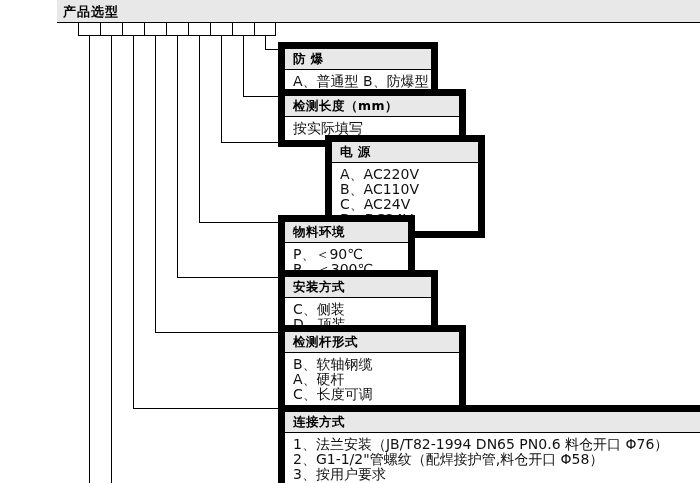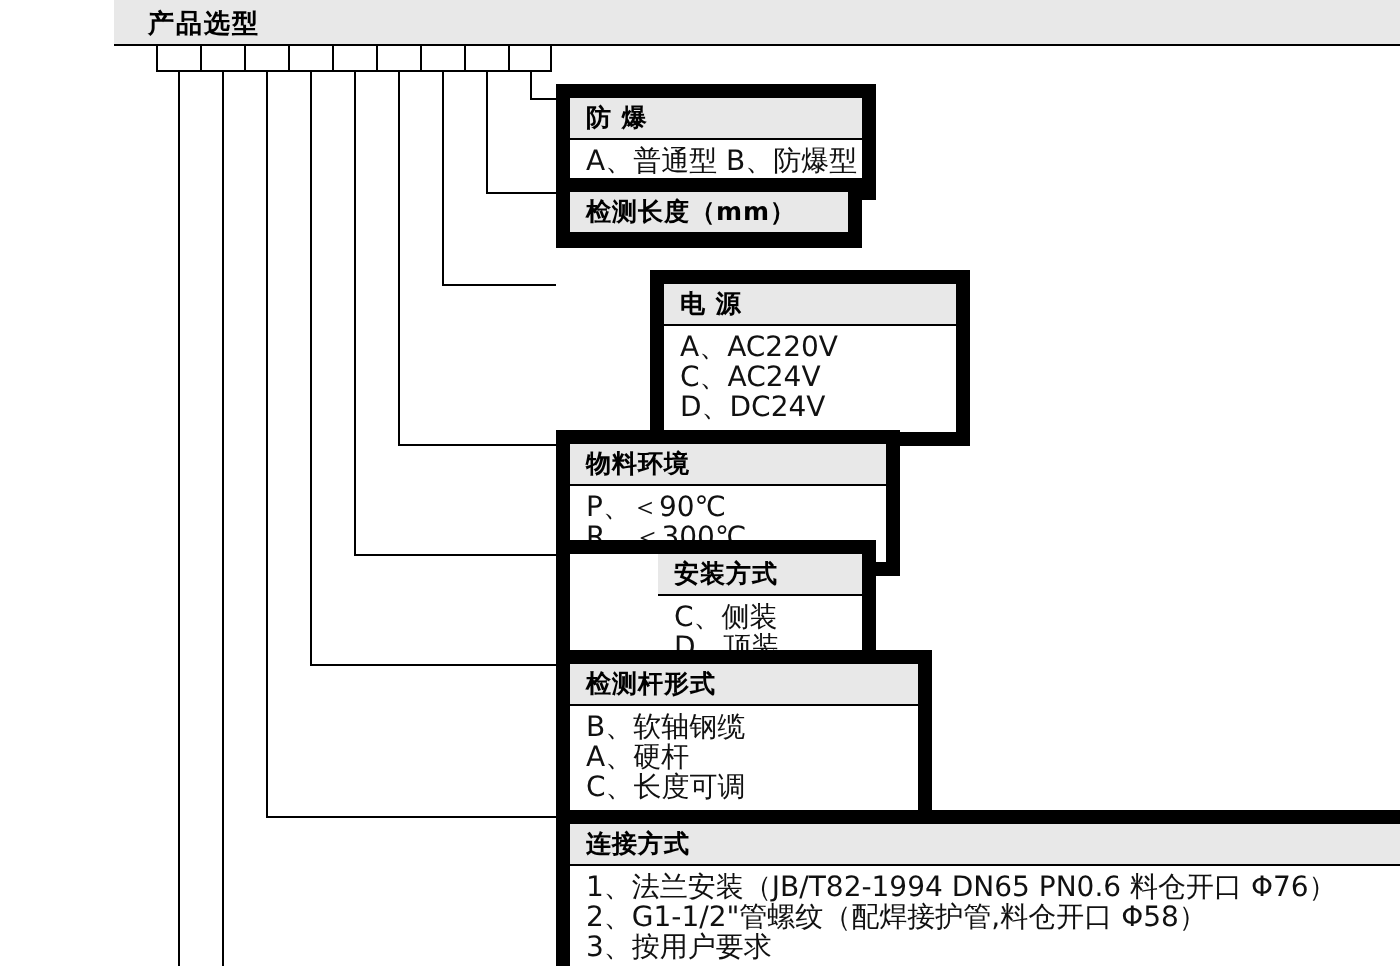--- a/index.html
+++ b/index.html
@@ -27,21 +27,20 @@
     border-bottom: 1px solid #000;
   }
   #title-text {
     position: absolute;
     left: 63px;
     top: 3px;
     font-size: 13px;
     font-weight: bold;
     letter-spacing: 1px;
     color: #000;
-    margin-left: 11px;
   }
 
   
   .code-row {
     position: absolute;
     top: 22px;
     left: 78px;
     height: 14px;
     display: flex;
   }
@@ -138,42 +137,46 @@
 <div class="vline" style="left:111px; top:36px; height:447px;"></div>
 <div class="vline" style="left:89px; top:36px; height:447px;"></div>
 
 <div class="block" style="left:278px; top:42px; width:160px;">
   <div class="block-head">防      爆</div>
   <div class="block-body">
     <div>A、普通型   B、防爆型</div>
   </div>
 </div>
 
-<div class="block" style="left:278px; top:89px; width:153px;">
+<div class="block" style="left:278px; top:89px; width:188px;">
   <div class="block-head">检测长度（mm）</div>
+  <div class="block-body">
+    <div>按实际填写</div>
+  </div>
 </div>
 
 <div class="block" style="left:278px; top:135px; width:160px;margin-left:47px;">
   <div class="block-head">电      源</div>
   <div class="block-body">
     <div>A、AC220V</div>
+    <div>B、AC110V</div>
     <div>C、AC24V</div>
     <div>D、DC24V</div>
   </div>
 </div>
 
-<div class="block" style="left:278px; top:215px; width:172px;">
+<div class="block" style="left:278px; top:215px; width:137px;">
   <div class="block-head">物料环境</div>
   <div class="block-body">
     <div>P、＜90℃</div>
     <div>R、＜300℃</div>
   </div>
 </div>
 
-<div class="block" style="left:278px; top:270px; width:160px;padding-left:44px;">
+<div class="block" style="left:278px; top:270px; width:160px;">
   <div class="block-head">安装方式</div>
   <div class="block-body">
     <div>C、侧装</div>
     <div>D、顶装</div>
   </div>
 </div>
 
 <div class="block" style="left:278px; top:325px; width:188px;">
   <div class="block-head">检测杆形式</div>
   <div class="block-body">

